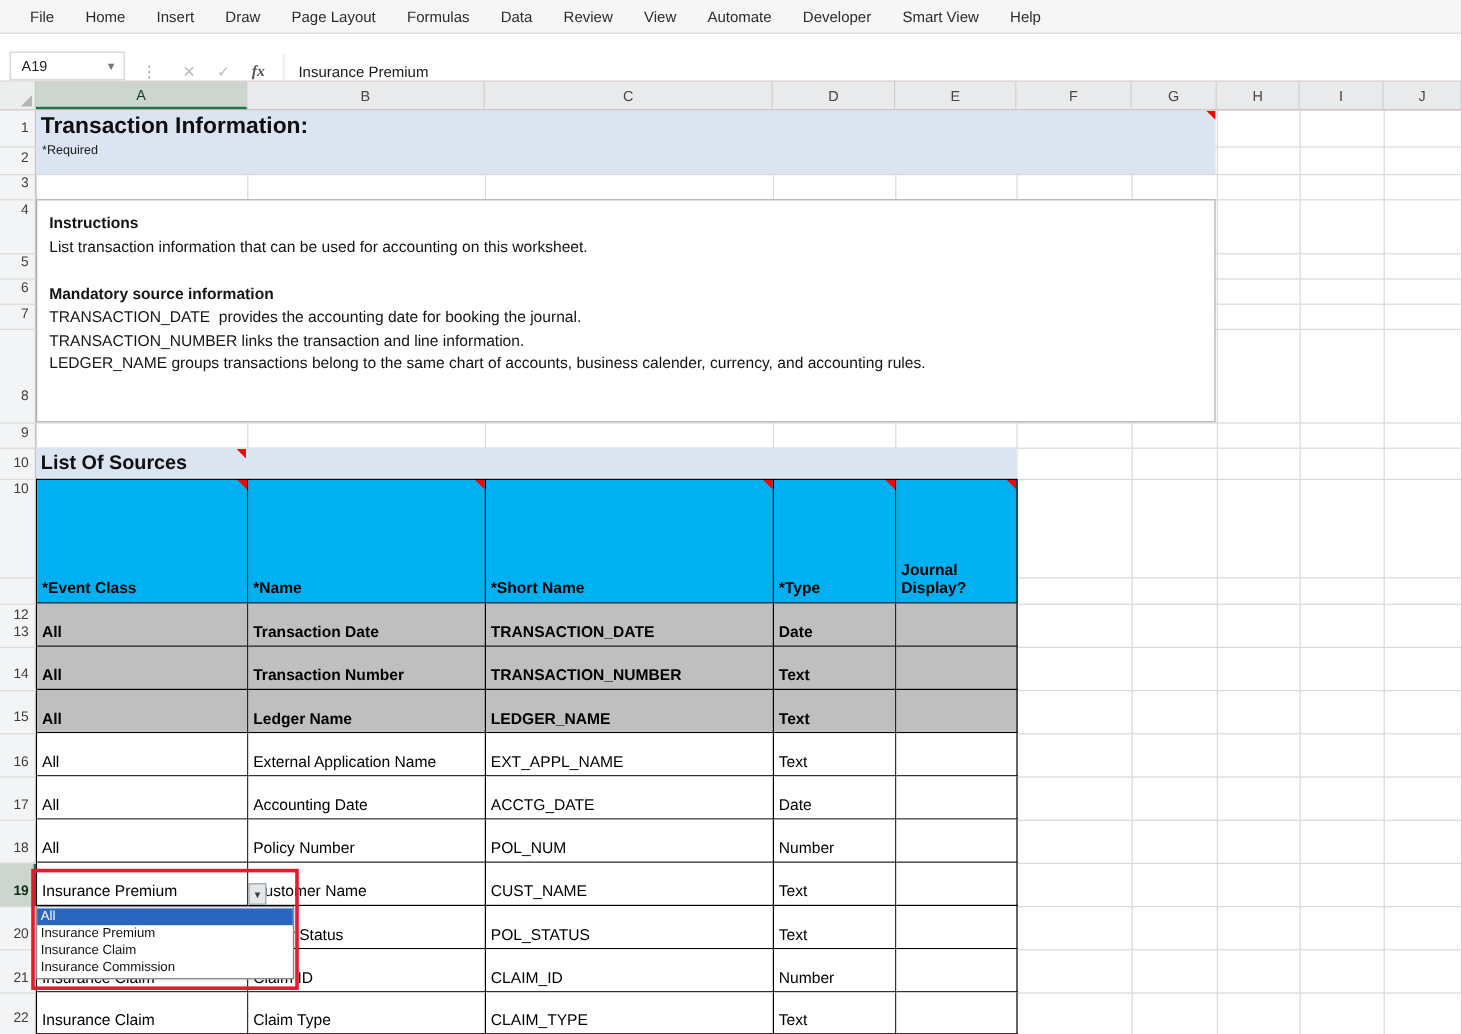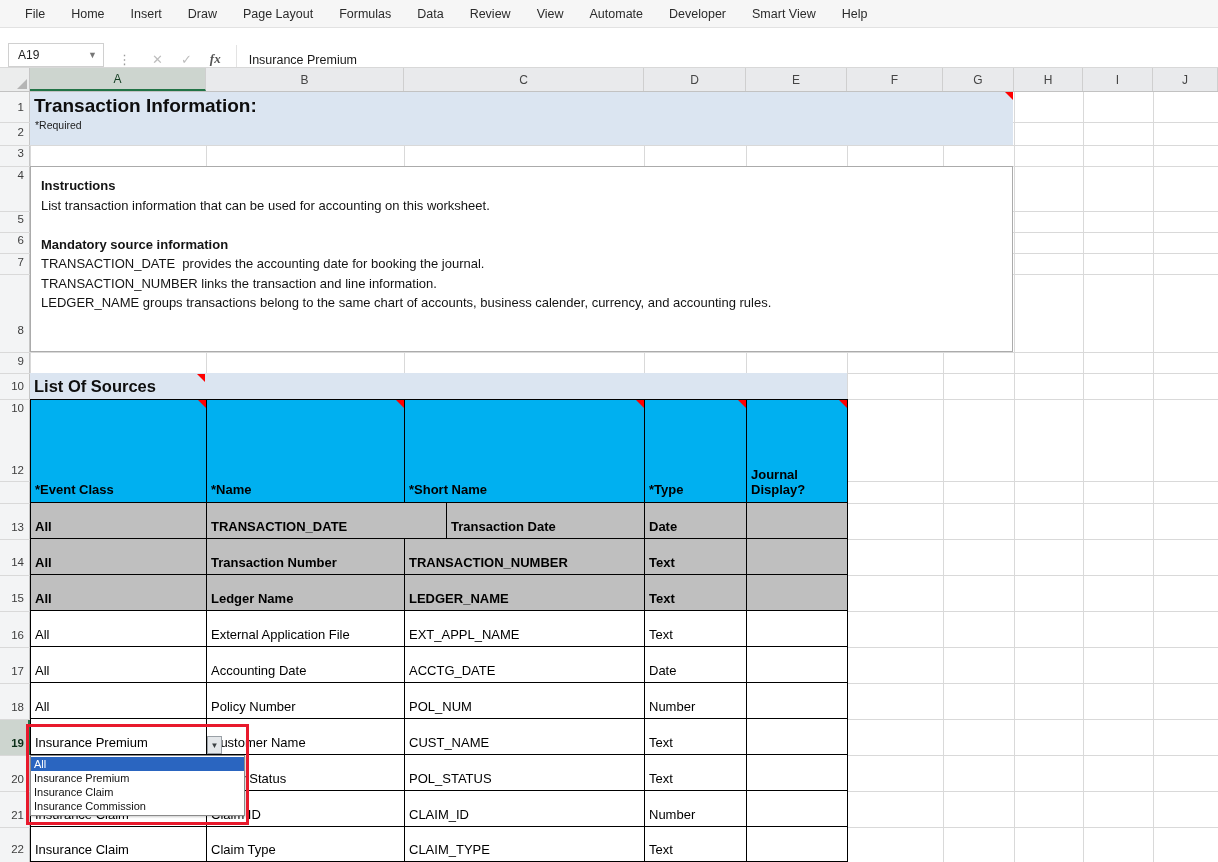--- a/index.html
+++ b/index.html
@@ -164,21 +164,21 @@
     <span class="rownum" style="top:34px">2</span>
     <span class="rownum" style="top:55px">3</span>
     <span class="rownum" style="top:77px">4</span>
     <span class="rownum" style="top:121px">5</span>
     <span class="rownum" style="top:142px">6</span>
     <span class="rownum" style="top:164px">7</span>
     <span class="rownum" style="top:232px">8</span>
     <span class="rownum" style="top:263px">9</span>
     <span class="rownum" style="top:288px">10</span>
     <span class="rownum" style="top:310px">10</span>
-    <span class="rownum" style="top:372px">12</span>
+    <span class="rownum" style="top:415px">12</span>
     <span class="rownum" style="top:429px">13</span>
     <span class="rownum" style="top:464px">14</span>
     <span class="rownum" style="top:500px">15</span>
     <span class="rownum" style="top:537px">16</span>
     <span class="rownum" style="top:573px">17</span>
     <span class="rownum" style="top:609px">18</span>
     <span class="rownum sel" style="top:645px">19</span>
     <span class="rownum" style="top:681px">20</span>
     <span class="rownum" style="top:717px">21</span>
     <span class="rownum" style="top:751px">22</span>
@@ -223,42 +223,42 @@
         </div>
       <div class="cyancell w4">
           <span>Journal Display?</span>
           <span class="ctri ctri-in"></span>
         </div>
     </div>
 
     <div class="datatable">
       <div class="trow emph">
         <div class="tcell w0">All</div>
+        <div class="tcell w1">Transaction Date</div>
         <div class="tcell w2">TRANSACTION_DATE</div>
-        <div class="tcell w1">Transaction Date</div>
         <div class="tcell w3">Date</div>
         <div class="tcell w4"></div>
       </div>
       <div class="trow emph">
         <div class="tcell w0">All</div>
         <div class="tcell w1">Transaction Number</div>
         <div class="tcell w2">TRANSACTION_NUMBER</div>
         <div class="tcell w3">Text</div>
         <div class="tcell w4"></div>
       </div>
       <div class="trow emph">
         <div class="tcell w0">All</div>
         <div class="tcell w1">Ledger Name</div>
         <div class="tcell w2">LEDGER_NAME</div>
         <div class="tcell w3">Text</div>
         <div class="tcell w4"></div>
       </div>
       <div class="trow">
         <div class="tcell w0">All</div>
-        <div class="tcell w1">External Application File</div>
+        <div class="tcell w1">External Application Name</div>
         <div class="tcell w2">EXT_APPL_NAME</div>
         <div class="tcell w3">Text</div>
         <div class="tcell w4"></div>
       </div>
       <div class="trow">
         <div class="tcell w0">All</div>
         <div class="tcell w1">Accounting Date</div>
         <div class="tcell w2">ACCTG_DATE</div>
         <div class="tcell w3">Date</div>
         <div class="tcell w4"></div>

